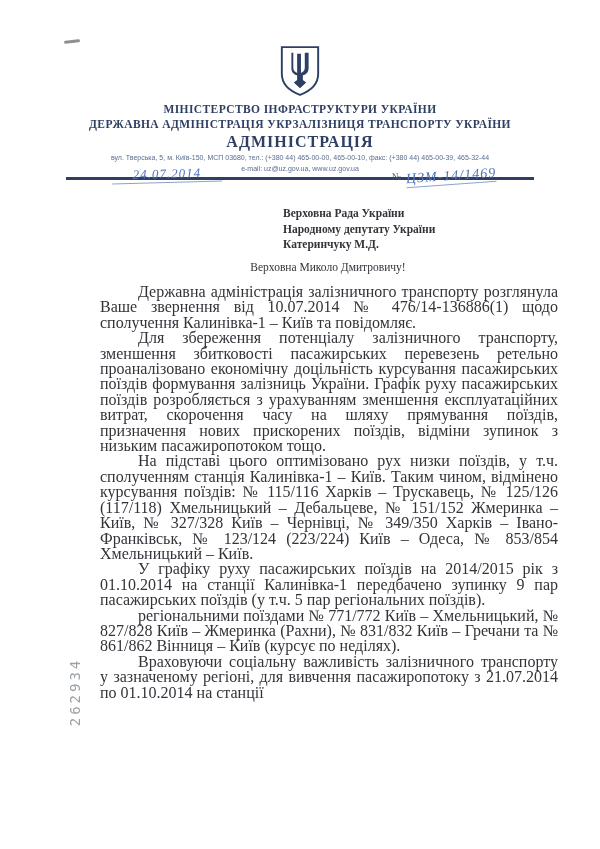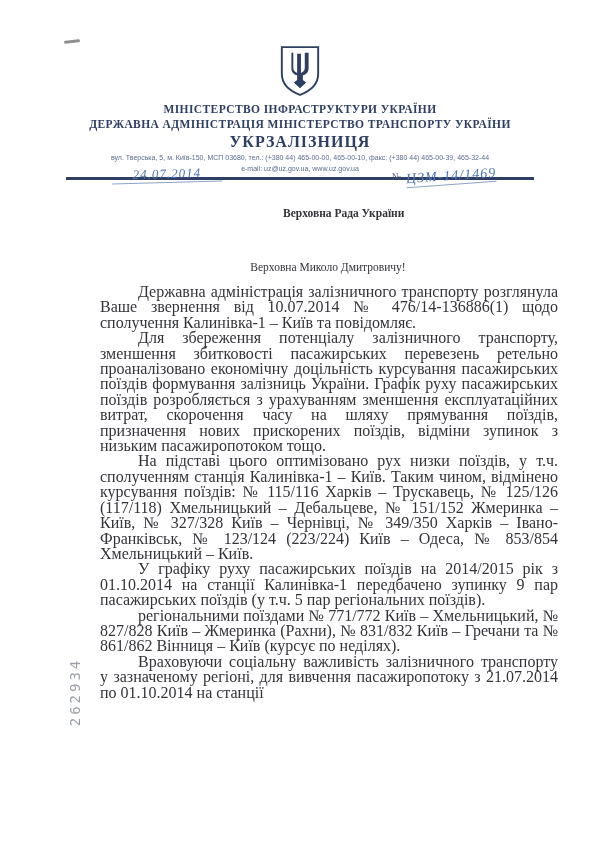--- a/index.html
+++ b/index.html
@@ -92,37 +92,39 @@
   <div class="pen-mark"></div>
 
   <div class="letterhead">
     <svg class="emblem" width="44" height="54" viewBox="0 0 46 56" xmlns="http://www.w3.org/2000/svg">
       <path d="M4,3 H42 V31 Q42,46 23,53 Q4,46 4,31 Z" fill="none" stroke="#2e3f63" stroke-width="2"></path>
       <path d="M14,9 v16 c0,4 2.5,6.5 6,7.5 v5 l-3.5,2.5 6.5,6 6.5,-6 -3.5,-2.5 v-5
                c3.5,-1 6,-3.5 6,-7.5 v-16 h-4 v15.5 c0,2.5 -1.5,4.5 -4,5.5 v-20 h-4 v20
                c-2.5,-1 -4,-3 -4,-5.5 v-15.5 z" fill="#2e3f63"></path>
     </svg>
     <div class="lh-line1">МІНІСТЕРСТВО ІНФРАСТРУКТУРИ УКРАЇНИ</div>
-    <div class="lh-line2">ДЕРЖАВНА АДМІНІСТРАЦІЯ МІНІСТЕРСТВО ТРАНСПОРТУ УКРАЇНИ</div>
-    <div class="lh-org">УКРЗАЛІЗНИЦЯ</div>
+    <div class="lh-line2">ДЕРЖАВНА АДМІНІСТРАЦІЯ УКРЗАЛІЗНИЦЯ ТРАНСПОРТУ УКРАЇНИ</div>
+    <div class="lh-org">АДМІНІСТРАЦІЯ</div>
     <div class="lh-addr">вул. Тверська, 5, м. Київ-150, МСП 03680, тел.: (+380 44) 465-00-00, 465-00-10, факс: (+380 44) 465-00-39, 465-32-44</div>
     <div class="lh-mail">e-mail: uz@uz.gov.ua, www.uz.gov.ua</div>
     <div class="lh-rule"></div>
   </div>
 
   <div class="ref-row">
     <div class="ref-date hand">24.07.2014</div>
     <div class="ref-no">
       <span class="no-label">№</span>
       <span class="hand hand-no">ЦЗМ-14/1469</span>
     </div>
   </div>
 
   <div class="recipient">
     <div>Верховна Рада України</div>
+    <div>Народному депутату України</div>
+    <div>Катеринчуку М.Д.</div>
   </div>
 
   <div class="salutation">Верховна Миколо Дмитровичу!</div>
 
   <div class="letter-body">
     <p>Державна адміністрація залізничного транспорту розглянула Ваше звернення від 10.07.2014 № 476/14-136886(1) щодо сполучення Калинівка-1 – Київ та повідомляє.</p>
     <p>Для збереження потенціалу залізничного транспорту, зменшення збитковості пасажирських перевезень ретельно проаналізовано економічну доцільність курсування пасажирських поїздів формування залізниць України. Графік руху пасажирських поїздів розробляється з урахуванням зменшення експлуатаційних витрат, скорочення часу на шляху прямування поїздів, призначення нових прискорених поїздів, відміни зупинок з низьким пасажиропотоком тощо.</p>
     <p>На підставі цього оптимізовано рух низки поїздів, у т.ч. сполученням станція Калинівка-1 – Київ. Таким чином, відмінено курсування поїздів: № 115/116 Харків – Трускавець, № 125/126 (117/118) Хмельницький – Дебальцеве, № 151/152 Жмеринка – Київ, № 327/328 Київ – Чернівці, № 349/350 Харків – Івано-Франківськ, № 123/124 (223/224) Київ – Одеса, № 853/854 Хмельницький – Київ.</p>
     <p>У графіку руху пасажирських поїздів на 2014/2015 рік з 01.10.2014 на станції Калинівка-1 передбачено зупинку 9 пар пасажирських поїздів (у т.ч. 5 пар регіональних поїздів).</p>
     <p>регіональними поїздами № 771/772 Київ – Хмельницький, № 827/828 Київ – Жмеринка (Рахни), № 831/832 Київ – Гречани та № 861/862 Вінниця – Київ (курсує по неділях).</p>

